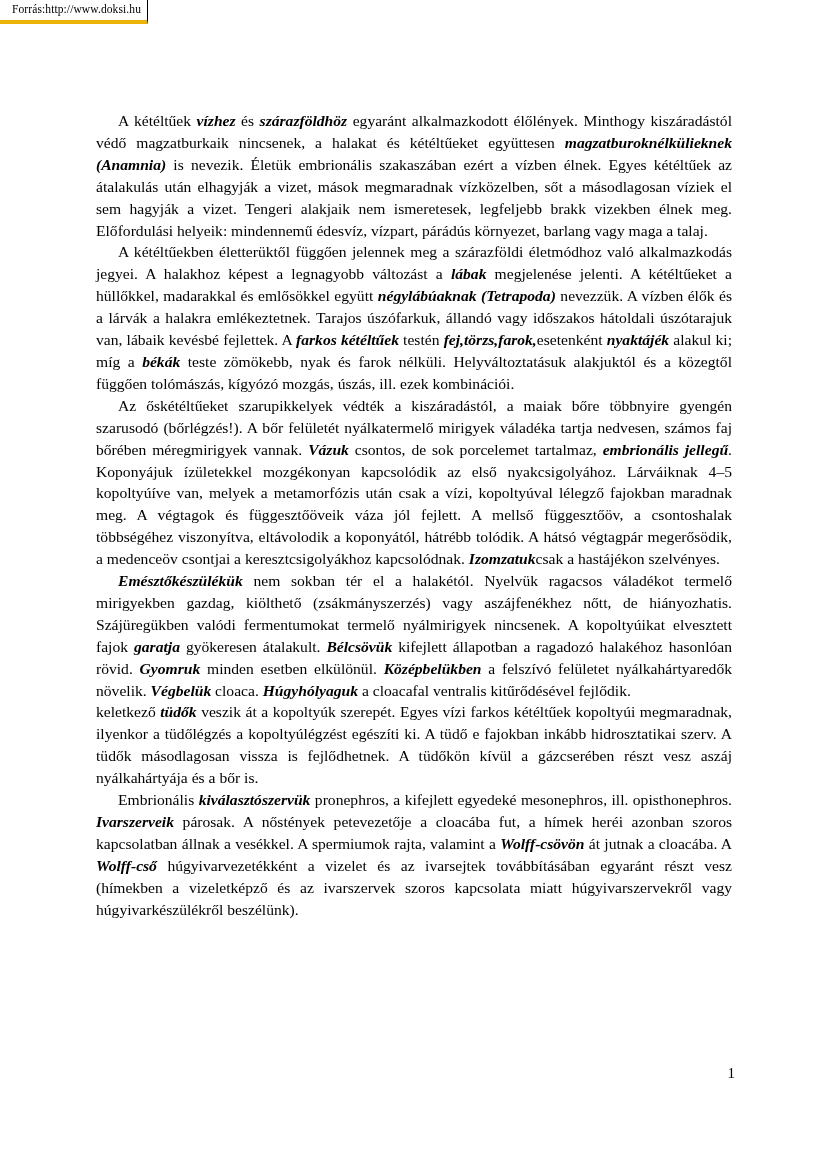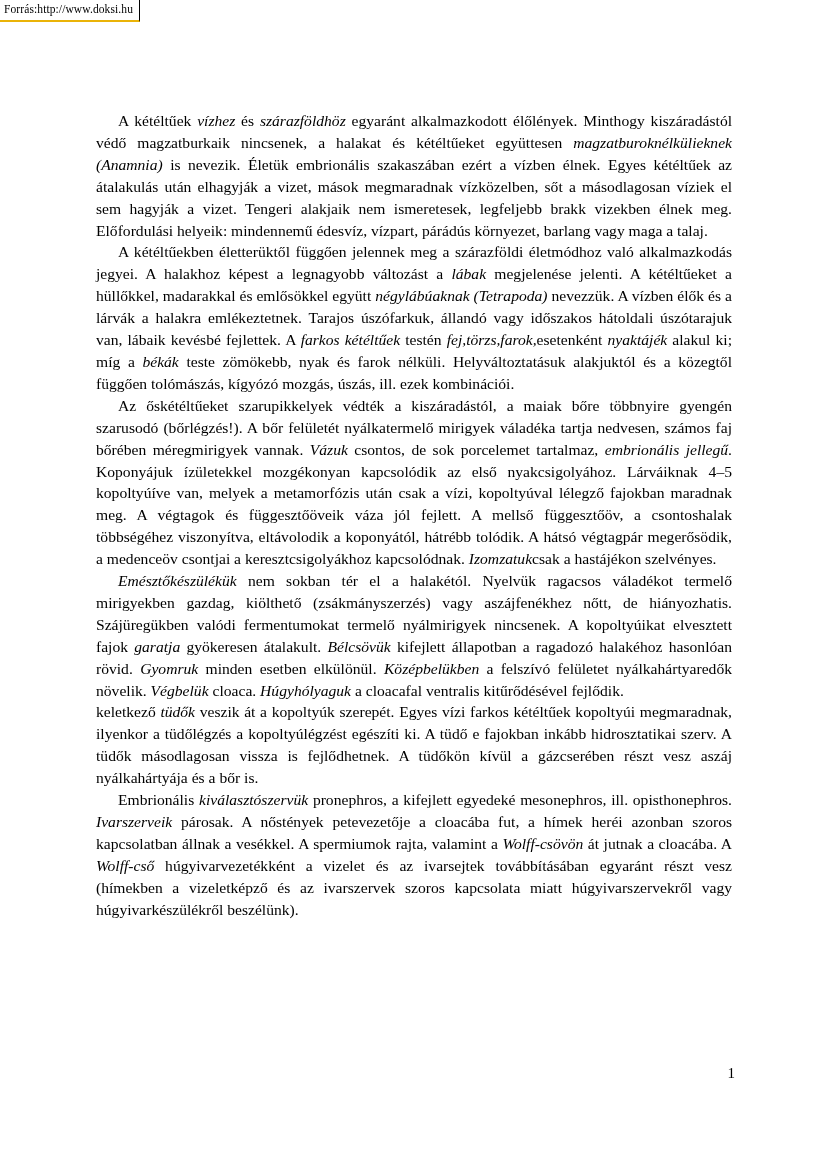--- a/index.html
+++ b/index.html
@@ -19,22 +19,22 @@
     position: relative;
     width: 827px;
     height: 1170px;
     box-sizing: border-box;
   }
   .source-box {
     position: absolute;
     top: 0;
     left: 0;
     border-right: 1px solid #000;
-    border-bottom: 2px solid #eab308;
-    padding: 3px 6px 4px 4px;
+    border-bottom: 4px solid #eab308;
+    padding: 3px 6px 4px 12px;
     font-family: "Liberation Serif", serif;
     font-size: 11.5px;
     line-height: 1.1;
     background: #ffffff;
     letter-spacing: 0.1px;
   }
   .content {
     position: absolute;
     left: 96px;
     top: 110px;
@@ -54,21 +54,21 @@
     margin: 0;
     text-align: justify;
     font-size: 15.6px;
     line-height: 1.405;
     text-indent: 22px;
     hyphens: none;
   }
   p.para.noindent {
     text-indent: 0;
   }
-  .it { font-style: italic; }
+  .it { font-style: italic; font-weight: bold; }
   .pagenum {
     position: absolute;
     right: 92px;
     bottom: 88px;
     font-size: 15px;
     font-family: "Liberation Serif", serif;
   }
 </style>
 </head>
 <body>

